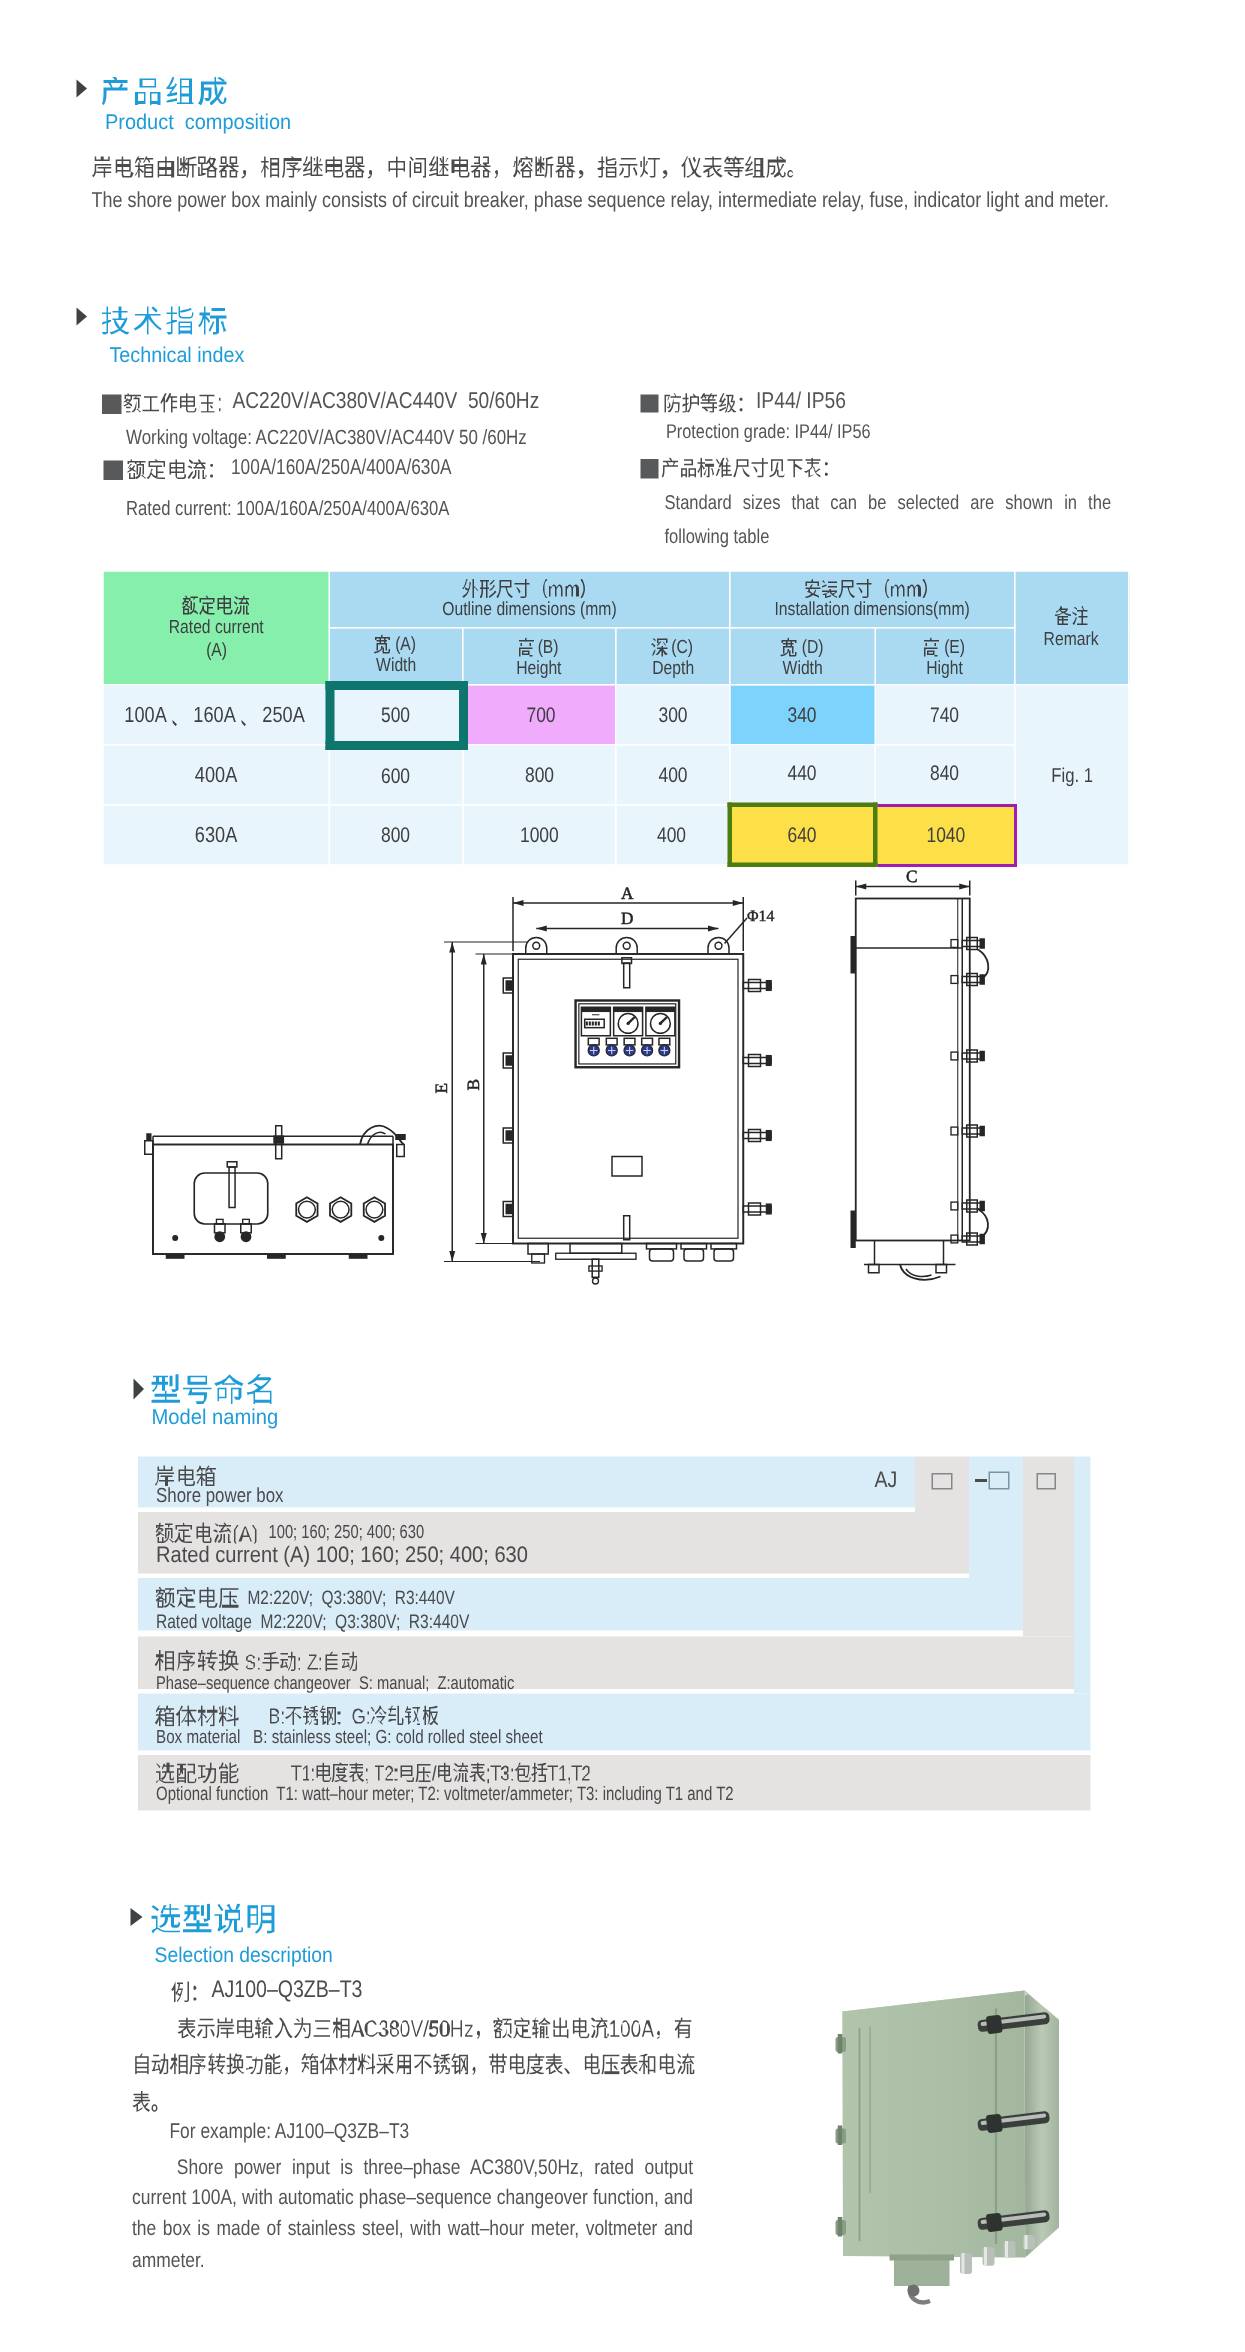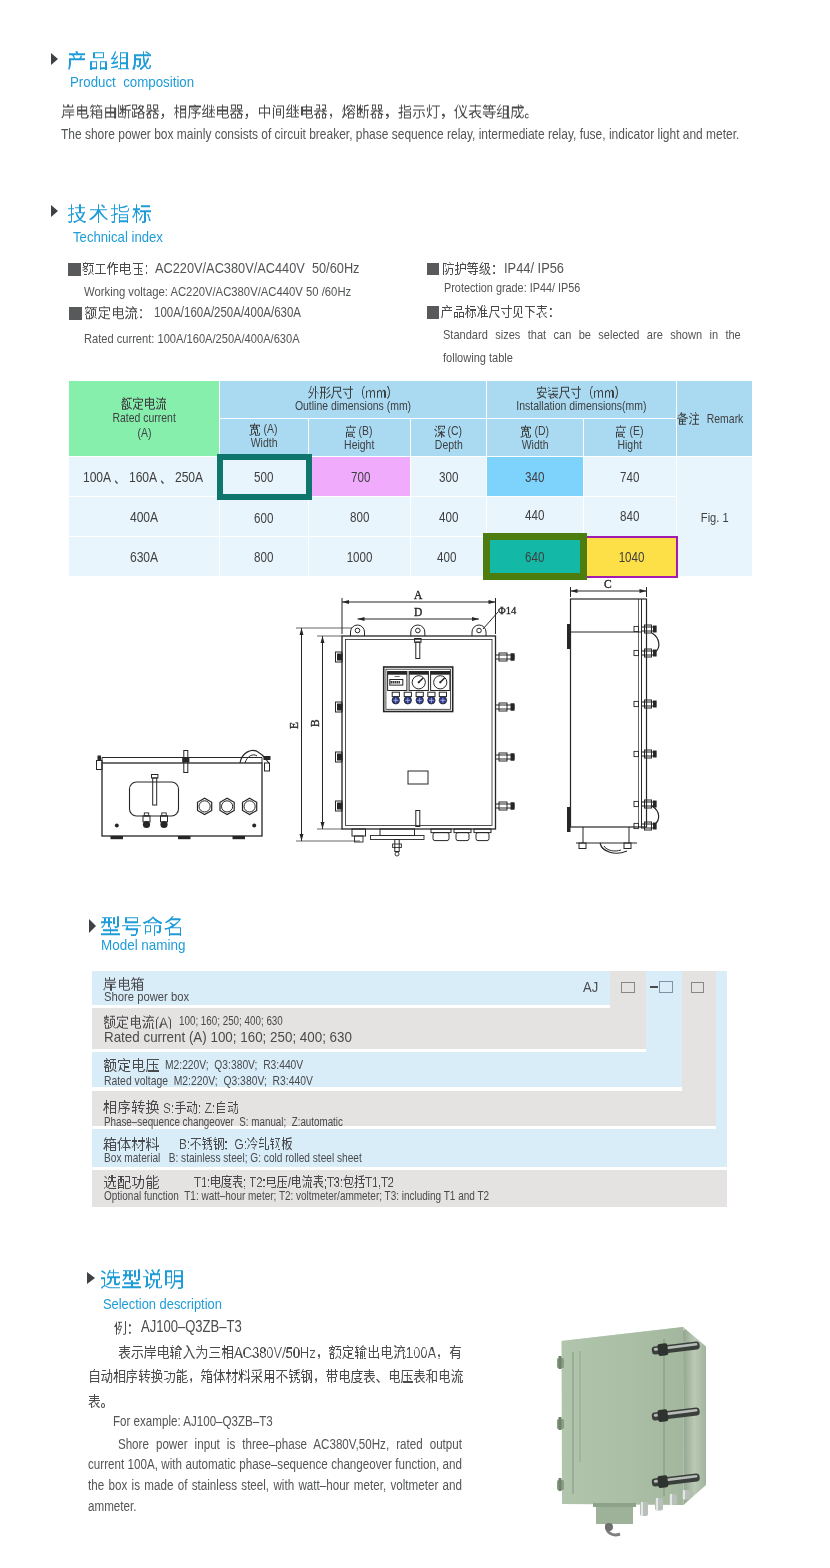--- a/index.html
+++ b/index.html
@@ -90,21 +90,21 @@
         </td>
 <td colspan="2" style="border:1px solid #fff;padding:0;vertical-align:middle;background:#a9daf1">
           <div style="display:flex;flex-direction:column;align-items:center">
             <svg width="90.9" height="13.0" viewBox="0 -11.7 90.9 13.0">
               <path fill="#3e3f41" d="M5 -11C5 -11 5 -10 5 -10H1V-7H2V-9H9V-7H10V-10H6C6 -10 6 -11 6 -12ZM8 -5C7 -4 7 -3 6 -2C5 -3 4 -3 4 -4C4 -4 4 -5 4 -5ZM3 -5C3 -4 3 -4 2 -3C3 -3 4 -2 5 -2C4 -1 3 -0 1 0C1 0 1 1 1 1C3 1 5 -0 6 -1C8 -0 9 0 10 1L10 0C10 -1 8 -1 7 -2C8 -3 8 -4 8 -5H11V-6H5C5 -7 6 -8 6 -8L5 -8C5 -8 4 -7 4 -6H1V-5Z M12 -10C13 -10 13 -9 14 -9L14 -9C14 -10 13 -10 13 -11ZM16 -5C17 -5 17 -5 17 -4H12V-3H16C15 -2 13 -2 12 -1C12 -1 12 -1 12 -1C13 -1 14 -1 14 -1V-1C14 0 14 0 14 0C14 1 14 1 14 1C14 1 15 1 18 0C18 -0 18 -1 18 -1L15 -0V-2C16 -2 17 -3 17 -3C18 -1 20 0 22 1C22 1 22 0 22 0C21 -0 20 -1 20 -1C20 -2 21 -2 22 -3L21 -3C21 -3 20 -2 19 -2C19 -2 18 -3 18 -3H22V-4H18C18 -5 18 -5 17 -5ZM19 -12V-10H16V-9H19V-7H16V-6H22V-7H19V-9H22V-10H19V-12ZM12 -7 12 -6 15 -7V-5H15V-12H15V-8C14 -8 13 -7 12 -7Z M25 -11V-7C25 -5 25 -2 23 0C23 1 24 1 24 1C25 -1 26 -3 26 -6H29C30 -2 31 0 33 1C33 1 34 0 34 0C32 -1 30 -3 30 -6H33V-11ZM26 -10H32V-7H26V-7Z M36 -6C37 -5 38 -3 38 -2L39 -3C39 -4 38 -5 37 -6ZM42 -12V-9H35V-8H42V-0C42 -0 42 -0 41 0C41 0 40 0 39 -0C39 0 39 1 39 1C41 1 41 1 42 1C42 1 43 0 43 -0V-8H45V-9H43V-12Z M54 -5C54 -3 55 -0 56 1L57 1C55 -1 55 -3 55 -5C55 -8 55 -10 57 -11L56 -12C55 -10 54 -8 54 -5Z M58 0H59V-5C60 -6 60 -7 61 -7C62 -7 62 -6 62 -5V0H63V-5C64 -6 64 -7 65 -7C65 -7 66 -6 66 -5V0H67V-5C67 -7 66 -8 65 -8C64 -8 64 -7 63 -6C63 -7 62 -8 61 -8C61 -8 60 -7 59 -6H59L59 -7H58Z M69 0H70V-5C71 -6 71 -7 72 -7C72 -7 73 -6 73 -5V0H74V-5C74 -6 75 -7 75 -7C76 -7 76 -6 76 -5V0H78V-5C78 -7 77 -8 76 -8C75 -8 74 -7 74 -6C73 -7 73 -8 72 -8C71 -8 70 -7 70 -6H70L70 -7H69Z M82 -5C82 -8 81 -10 80 -12L79 -11C80 -10 81 -8 81 -5C81 -3 80 -1 79 1L80 1C81 -0 82 -3 82 -5Z"></path>
             </svg>
             <span style="display:inline-block;font-size:12.6px;transform:scaleX(0.83);transform-origin:50% 0;">Installation dimensions(mm)</span>
           </div>
         </td>
 <td rowspan="2" style="border:1px solid #fff;padding:0;vertical-align:middle;background:#a9daf1">
-          <div style="display:flex;flex-direction:row;align-items:center;gap:2px">
+          <div style="display:flex;flex-direction:column;align-items:center;gap:2px">
             <svg width="23.9" height="13.0" viewBox="0 -11.7 23.9 13.0">
               <path fill="#3e3f41" d="M8 -9C7 -9 7 -8 6 -8C5 -8 4 -9 4 -9L4 -9ZM4 -12C4 -10 3 -9 1 -8C1 -8 1 -8 1 -7C2 -8 3 -8 3 -9C4 -8 4 -8 5 -7C3 -6 2 -6 0 -6C0 -5 1 -5 1 -5C2 -5 4 -6 6 -7C7 -6 9 -5 11 -5C11 -5 11 -6 11 -6C10 -6 8 -7 7 -7C8 -8 9 -9 9 -10L9 -10L9 -10H5C5 -11 5 -11 5 -11ZM3 -2H5V-0H3ZM3 -3V-4H5V-3ZM9 -2V-0H6V-2ZM9 -3H6V-4H9ZM2 -5V1H3V1H9V1H9V-5Z M13 -11C13 -10 14 -10 15 -9L15 -10C15 -10 14 -11 13 -11ZM12 -7C13 -6 14 -6 14 -5L15 -6C14 -7 13 -7 12 -8ZM12 0 13 1C14 -0 14 -2 15 -4L14 -4C14 -3 13 -1 12 0ZM18 -11C18 -11 19 -10 19 -9L20 -9C19 -10 19 -11 19 -12ZM15 -9V-8H18V-5H16V-4H18V-0H15V1H22V-0H19V-4H22V-5H19V-8H22V-9Z"></path>
             </svg>
             <span style="display:inline-block;font-size:12.6px;transform:scaleX(0.83);transform-origin:50% 0;">Remark</span>
           </div>
         </td>
 </tr>
 <tr style="height:38px">
 <td style="border:1px solid #fff;padding:0;vertical-align:middle;background:#a9daf1">
           <div style="display:flex;flex-direction:column;align-items:center">
@@ -192,21 +192,21 @@
         <td style="border:1px solid #fff;padding:0;vertical-align:middle;background:#e9f5fc"><span style="display:inline-block;font-size:14.0px;transform:scaleX(0.83);transform-origin:50% 0;">800</span></td>
         <td style="border:1px solid #fff;padding:0;vertical-align:middle;background:#e9f5fc"><span style="display:inline-block;font-size:14.0px;transform:scaleX(0.83);transform-origin:50% 0;">400</span></td>
         <td style="border:1px solid #fff;padding:0;vertical-align:middle;background:#e9f5fc"><span style="display:inline-block;font-size:14.0px;transform:scaleX(0.83);transform-origin:50% 0;">440</span></td>
         <td style="border:1px solid #fff;padding:0;vertical-align:middle;background:#e9f5fc"><span style="display:inline-block;font-size:14.0px;transform:scaleX(0.83);transform-origin:50% 0;">840</span></td>
       </tr>
 <tr style="height:40px">
         <td style="border:1px solid #fff;padding:0;vertical-align:middle;background:#e9f5fc"><span style="display:inline-block;font-size:14.6px;transform:scaleX(0.83);transform-origin:50% 0;">630A</span></td>
         <td style="border:1px solid #fff;padding:0;vertical-align:middle;background:#e9f5fc"><span style="display:inline-block;font-size:14.0px;transform:scaleX(0.83);transform-origin:50% 0;">800</span></td>
         <td style="border:1px solid #fff;padding:0;vertical-align:middle;background:#e9f5fc"><span style="display:inline-block;font-size:14.0px;transform:scaleX(0.83);transform-origin:50% 0;">1000</span></td>
         <td style="border:1px solid #fff;padding:0;vertical-align:middle;background:#e9f5fc"><span style="display:inline-block;font-size:14.0px;transform:scaleX(0.83);transform-origin:50% 0;">400</span></td>
-        <td style="border:7px solid #4d7c0f;padding:0;vertical-align:middle;background:#14b8a6"><span style="display:inline-block;font-size:14.0px;transform:scaleX(0.83);transform-origin:50% 0;">640</span></td>
+        <td style="border:3px solid #4d7c0f;padding:0;vertical-align:middle;background:#fde047"><span style="display:inline-block;font-size:14.0px;transform:scaleX(0.83);transform-origin:50% 0;">640</span></td>
         <td style="border:2px solid #a21caf;padding:0;vertical-align:middle;background:#fde047"><span style="display:inline-block;font-size:14.0px;transform:scaleX(0.83);transform-origin:50% 0;">1040</span></td>
       </tr>
 </tbody>
   </table>
 
 <svg class="abs" style="left:60px;top:575px" width="710" height="308" viewBox="60 575 710 308" fill="none" stroke="#262626" stroke-width="1">
     <g>
       <rect x="342" y="636" width="153.5" height="193" stroke-width="1.3"></rect>
       <rect x="345.5" y="639.5" width="146.5" height="186" stroke-width="0.8"></rect>
     </g>

